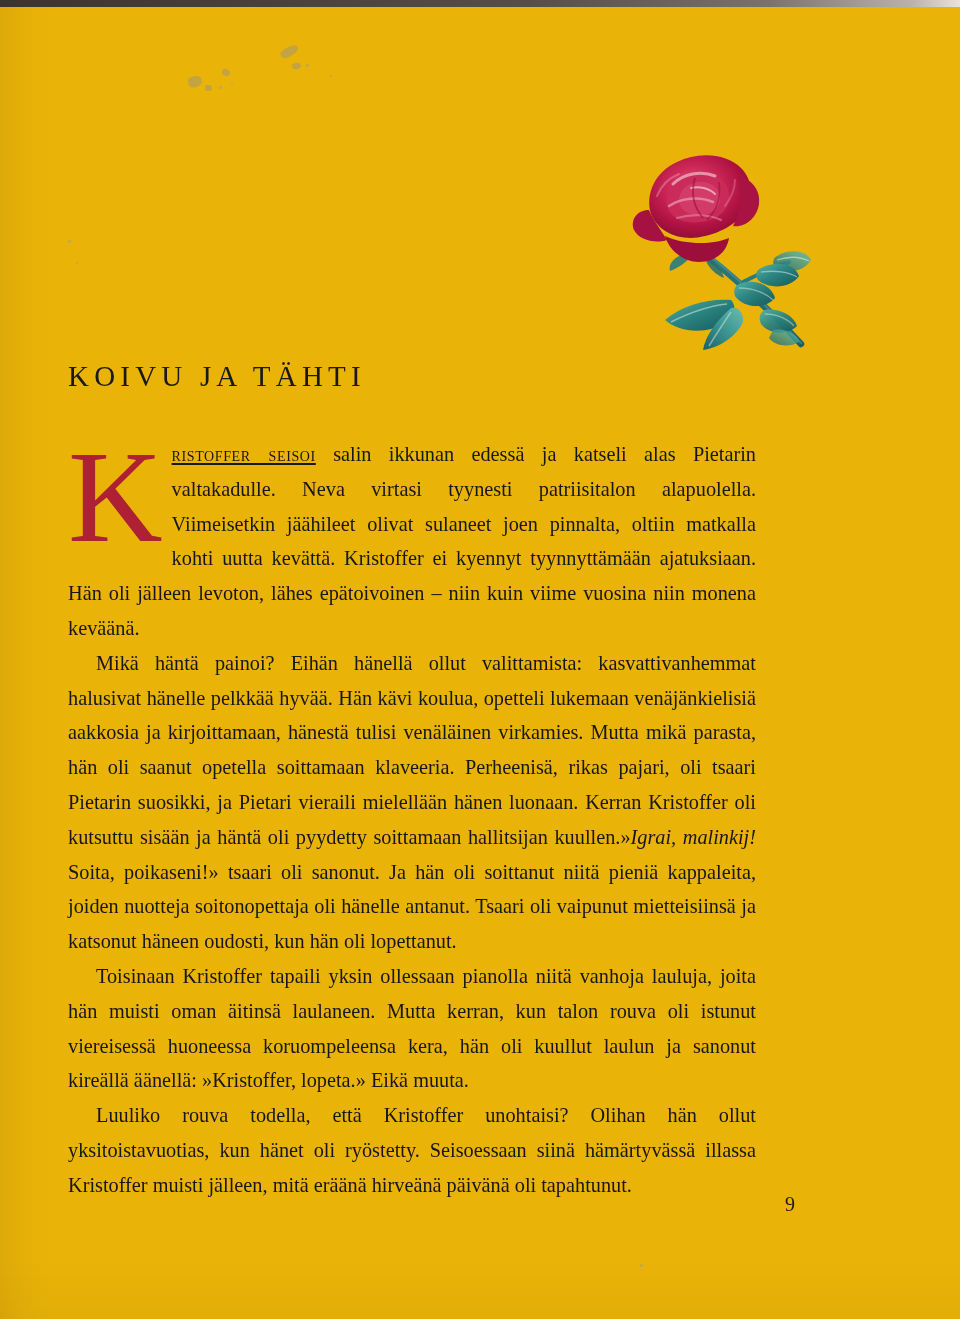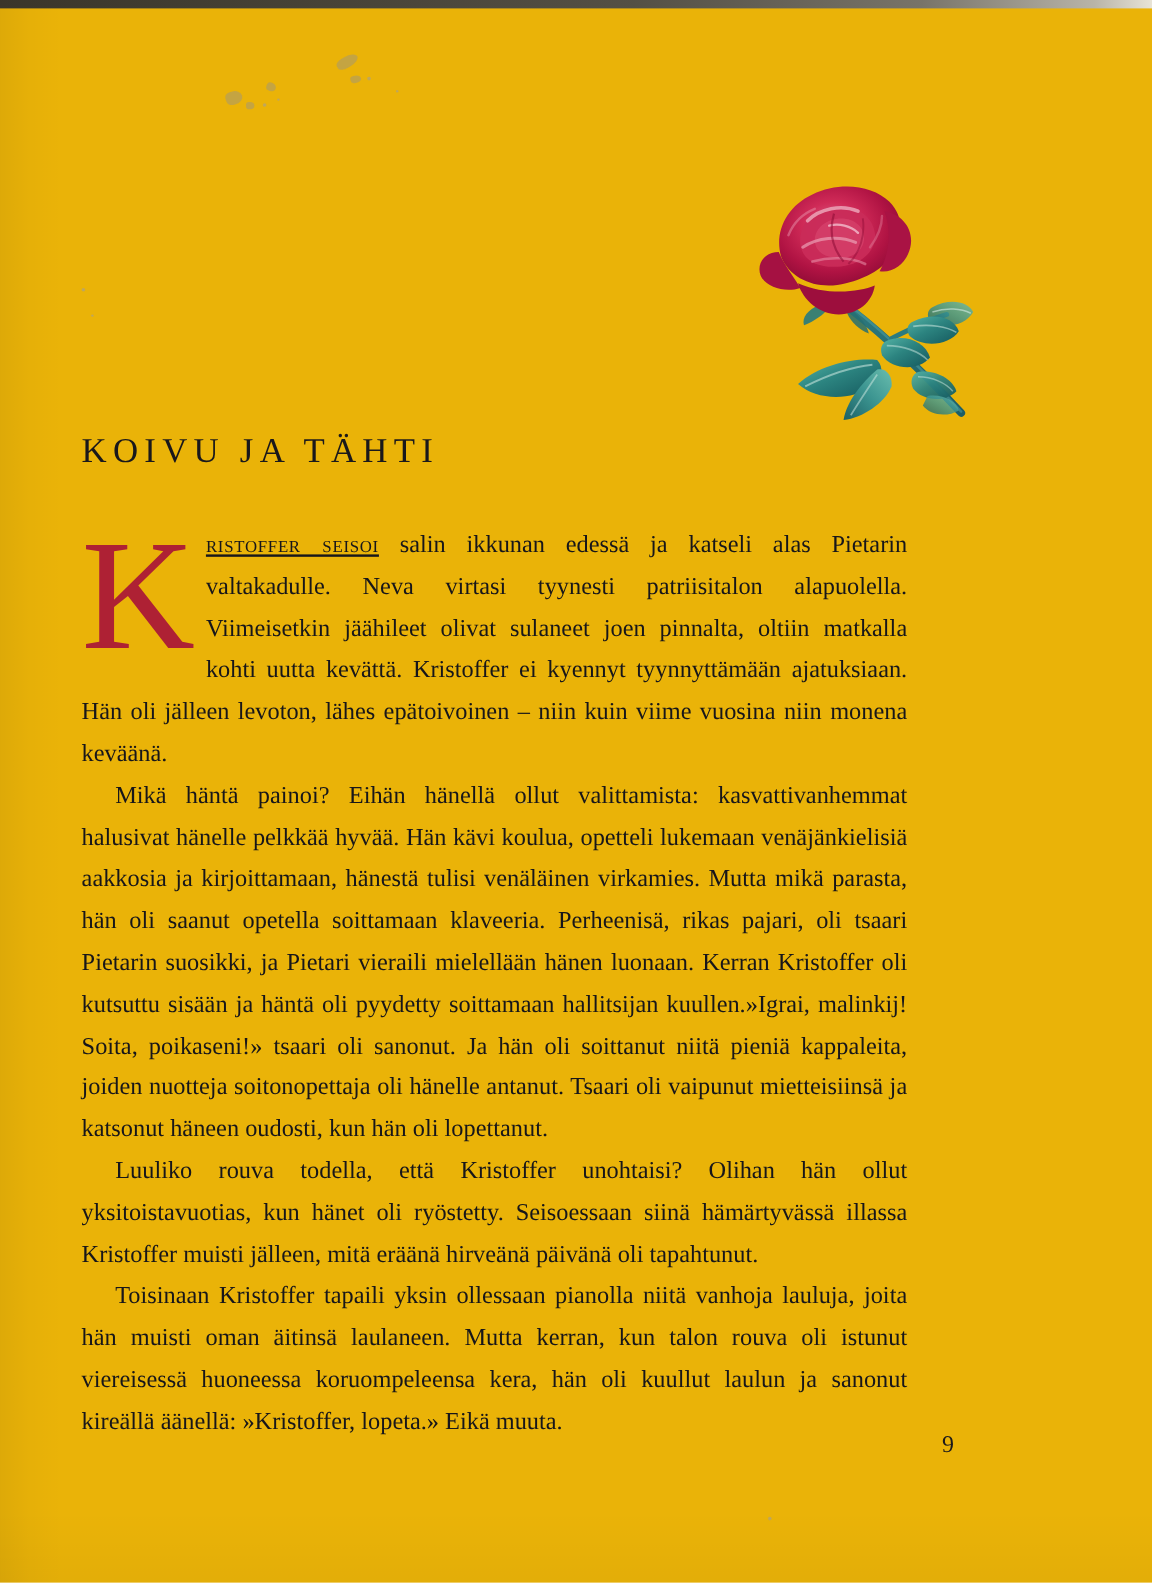--- a/index.html
+++ b/index.html
@@ -103,21 +103,21 @@
 
   .smallcaps {
     font-variant: small-caps;
     letter-spacing: 0.6px;
     text-decoration: underline;
   }
 
   .para { margin: 0; text-indent: 0; }
   .para + .para { text-indent: 28px; }
 
-  .ital { }
+  .ital { font-style: italic; }
 
   
   .folio {
     position: absolute;
     left: 0;
     top: 1193px;
     width: 795px;
     text-align: right;
     font-size: 20px;
     color: #1b191c;
@@ -225,21 +225,21 @@
   <h1 class="chapter-title">KOIVU JA TÄHTI</h1>
 
   <div class="body-col">
 
     <p class="para">
       <span class="dropcap">K</span><span class="smallcaps">ristoffer seisoi</span><span> salin ikkunan edessä ja katseli alas Pietarin valtakadulle. Neva virtasi tyynesti patriisitalon alapuolella. Viimeisetkin jäähileet olivat sulaneet joen pinnalta, oltiin matkalla kohti uutta kevättä. Kristoffer ei kyennyt tyynnyttämään ajatuksiaan. Hän oli jälleen levoton, lähes epätoivoinen – niin kuin viime vuosina niin monena keväänä.</span>
     </p>
 
     <p class="para"><span>Mikä häntä painoi? Eihän hänellä ollut valittamista: kasvattivanhemmat halusivat hänelle pelkkää hyvää. Hän kävi koulua, opetteli lukemaan venäjänkielisiä aakkosia ja kirjoittamaan, hänestä tulisi venäläinen virkamies. Mutta mikä parasta, hän oli saanut opetella soittamaan klaveeria. Perheenisä, rikas pajari, oli tsaari Pietarin suosikki, ja Pietari vieraili mielellään hänen luonaan. Kerran Kristoffer oli kutsuttu sisään ja häntä oli pyydetty soittamaan hallitsijan kuullen.</span><span>»</span><span class="ital">Igrai, malinkij!</span><span> Soita, poikaseni!»</span><span> tsaari oli sanonut. Ja hän oli soittanut niitä pieniä kappaleita, joiden nuotteja soitonopettaja oli hänelle antanut. Tsaari oli vaipunut mietteisiinsä ja katsonut häneen oudosti, kun hän oli lopettanut.</span></p>
 
+    <p class="para"><span>Toisinaan Kristoffer tapaili yksin ollessaan pianolla niitä vanhoja lauluja, joita hän muisti oman äitinsä laulaneen. Mutta kerran, kun talon rouva oli istunut viereisessä huoneessa koruompeleensa kera, hän oli kuullut laulun ja sanonut kireällä äänellä: »Kristoffer, lopeta.» Eikä muuta.</span></p>
+
     <p class="para"><span>Luuliko rouva todella, että Kristoffer unohtaisi? Olihan hän ollut yksitoistavuotias, kun hänet oli ryöstetty. Seisoessaan siinä hämärtyvässä illassa Kristoffer muisti jälleen, mitä eräänä hirveänä päivänä oli tapahtunut.</span></p>
 
-    <p class="para"><span>Toisinaan Kristoffer tapaili yksin ollessaan pianolla niitä vanhoja lauluja, joita hän muisti oman äitinsä laulaneen. Mutta kerran, kun talon rouva oli istunut viereisessä huoneessa koruompeleensa kera, hän oli kuullut laulun ja sanonut kireällä äänellä: »Kristoffer, lopeta.» Eikä muuta.</span></p>
-
   </div>
 
   <div class="folio">9</div>
 
 </div>
 
 </body></html>

